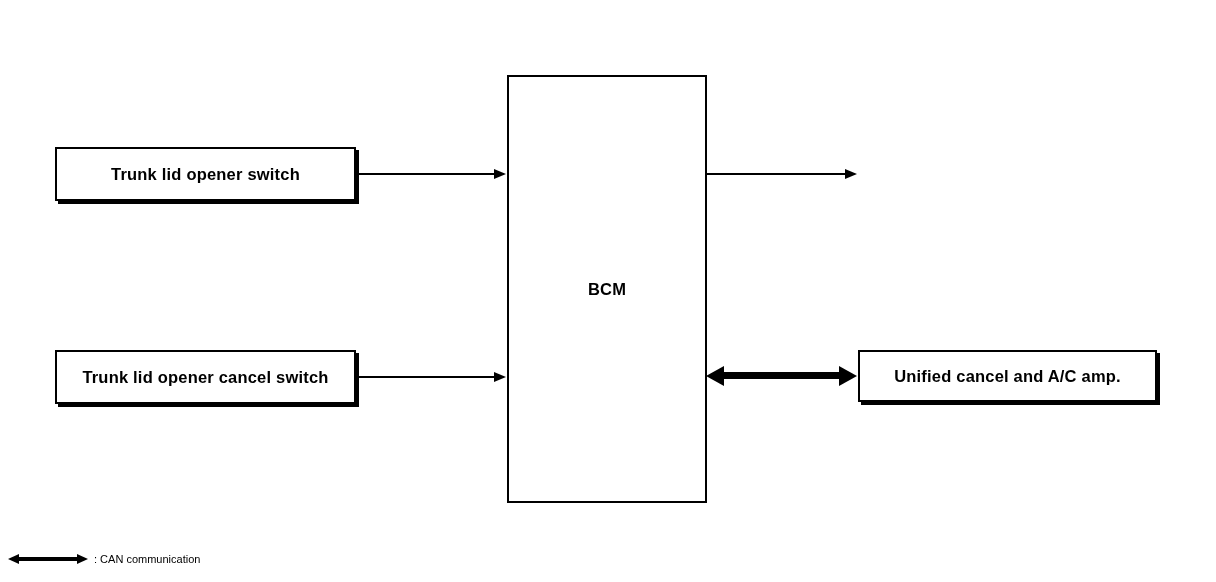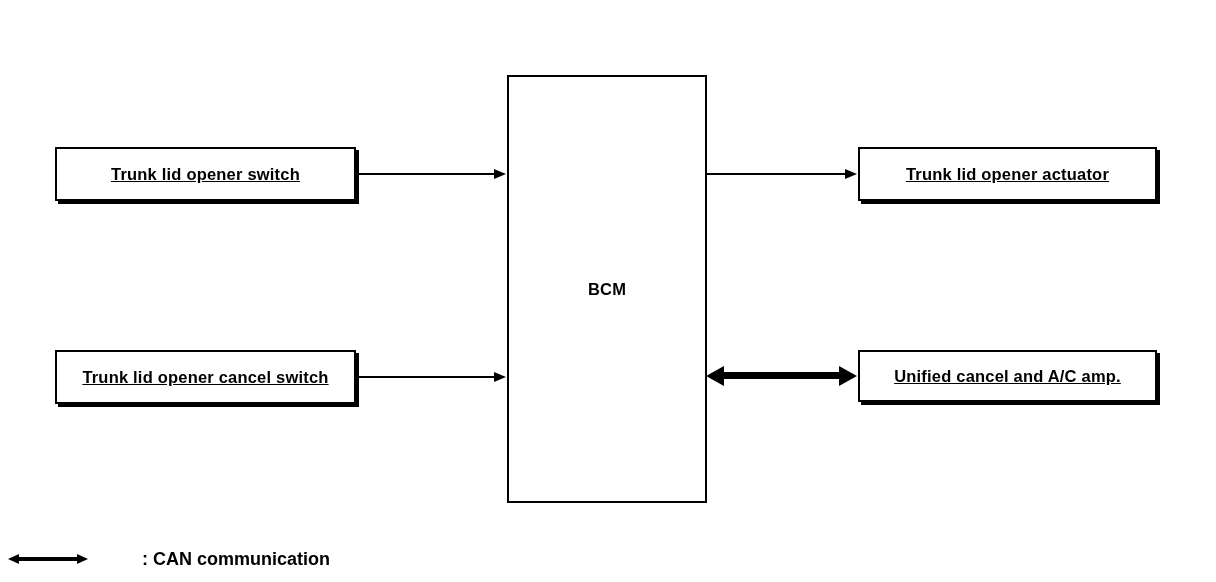--- a/index.html
+++ b/index.html
@@ -18,21 +18,21 @@
     border: 2px solid #000000;
     background: #ffffff;
     display: flex;
     align-items: center;
     justify-content: center;
     text-align: center;
     font-size: 16.5px;
     font-weight: bold;
     letter-spacing: 0.2px;
   }
-  .shadowed { box-shadow: 3px 3px 0 0 #000000; text-decoration: underline; }
+  .shadowed { box-shadow: 3px 3px 0 0 #000000; }
 
   .shaft { position: absolute; background: #000000; }
   .head { position: absolute; width: 0; height: 0; }
   .head.right {
     border-top: 5px solid transparent;
     border-bottom: 5px solid transparent;
     border-left: 12px solid #000000;
   }
   .head.left {
     border-top: 5px solid transparent;
@@ -48,46 +48,42 @@
     border-top: 10px solid transparent;
     border-bottom: 10px solid transparent;
     border-right: 18px solid #000000;
   }
   .legend-label {
     position: absolute;
     left: 94px;
     top: 549px;
     height: 20px;
     line-height: 20px;
-    font-size: 18px;
-    font-weight: bold;
+    font-size: 11px;
+    font-weight: normal;
     white-space: pre;
-    margin-left: 48px;
   }
 </style>
 </head>
 <body>
 
 <div class="canvas">
 
   <div class="block shadowed" style="left:55px; top:147px; width:301px; height:54px;">
     <span>Trunk lid opener switch</span>
   </div>
 
   <div class="block" style="left:507px; top:75px; width:200px; height:428px;">
     <span>BCM</span>
   </div>
 
   <div class="block shadowed" style="left:55px; top:350px; width:301px; height:54px;">
     <span>Trunk lid opener cancel switch</span>
   </div>
 
-  <div class="block shadowed" style="left:858px; top:147px; width:299px; height:54px;">
-    <span>Trunk lid opener actuator</span>
-  </div>
 
   <div class="block shadowed" style="left:858px; top:350px; width:299px; height:52px;">
     <span>Unified cancel and A/C amp.</span>
   </div>
 
   <div>
     <div class="shaft" style="left:356px; top:173px; width:138px; height:2px;"></div>
     <div class="head right" style="left:494px; top:169px;"></div>
   </div>
 

